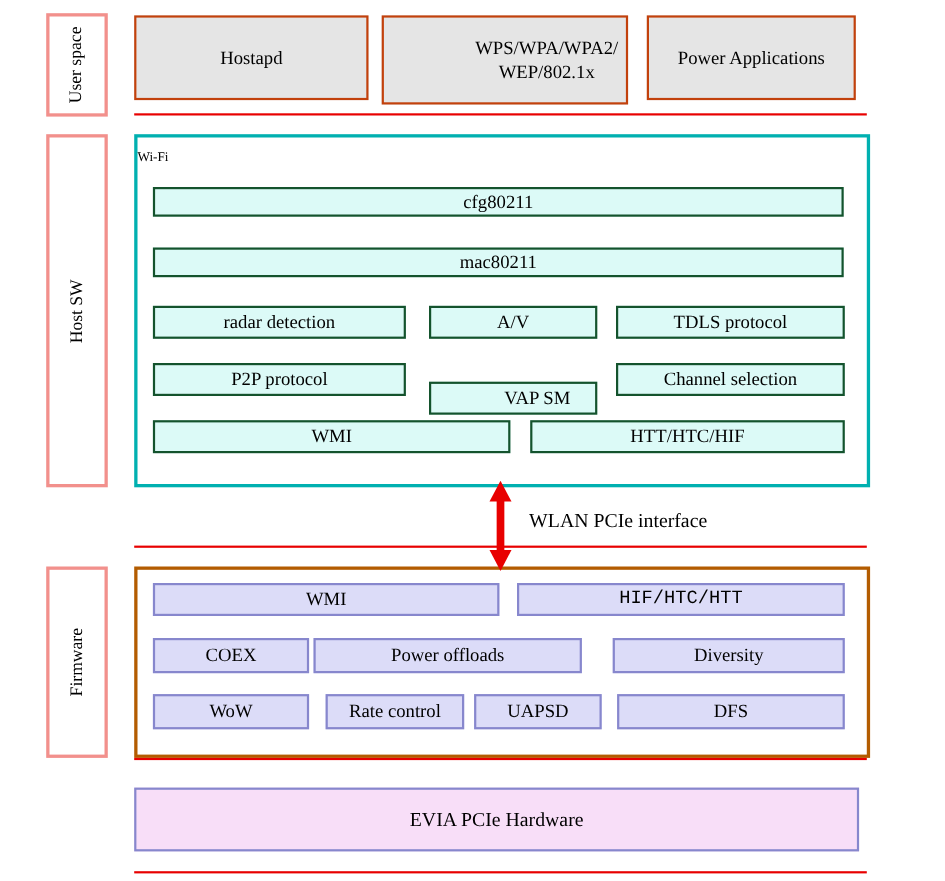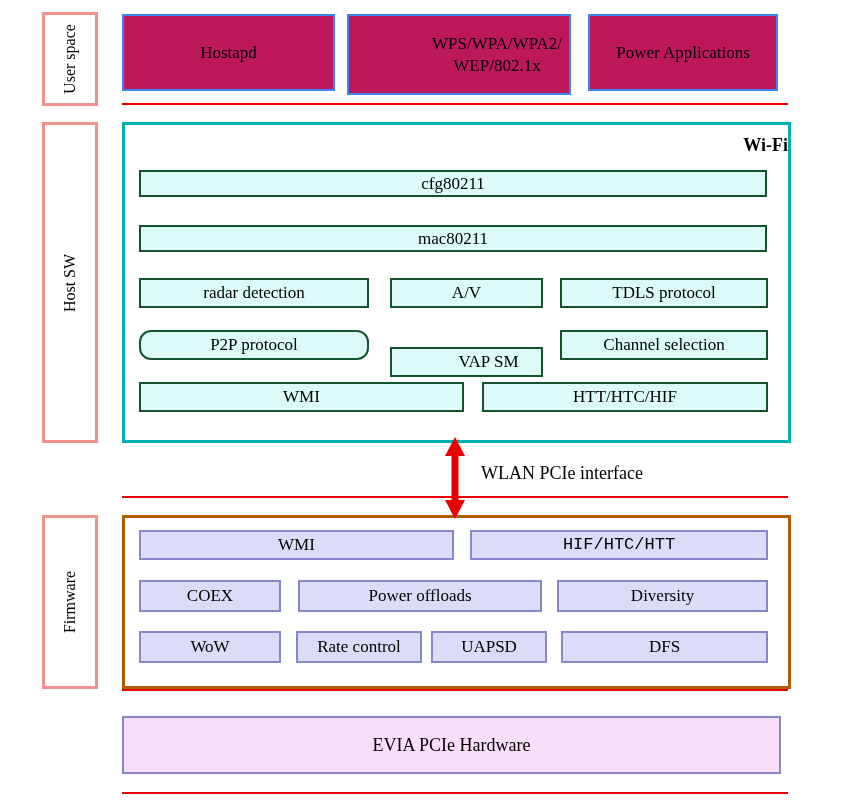--- a/index.html
+++ b/index.html
@@ -25,43 +25,42 @@
   }
   .box {
     position:absolute;
     display:flex; align-items:center; justify-content:center;
     text-align:center;
     font-size:17px;
     line-height:1.25;
     box-sizing:border-box;
     padding:0 4px;
   }
-  .green { background:#be185d; border:2px solid #3b82f6; }
+  .green { background:#e5e5e5; border:2px solid #c2410c; }
   .cyan  { background:#dcfaf7; border:2px solid #14532d; }
   .lav   { background:#dcdcf8; border:2px solid #8787cd; }
   .pinkbox { background:#f8def8; border:2px solid #8787cd; font-size:18px; }
   .wps { word-break:break-all;padding-left:40px; }
   .redline {
     position:absolute;
     left:122px; width:666px; height:2px;
     background:#e80000;
   }
   .host-container {
     position:absolute;
     left:122px; top:122px; width:663px; height:315px;
     border:3px solid #00b0b0;
     background:#ffffff;
     box-sizing:content-box;
   }
   .wifi-title {
     position:absolute;
     left:0; top:10px; width:100%;
-    text-align:right;
-    font-size:18px;
-    font-weight:bold;
+    text-align:left;
+    font-size:12px;
   }
   .fw-container {
     position:absolute;
     left:122px; top:515px; width:663px; height:168px;
     border:3px solid #b35c00;
     background:#ffffff;
   }
   .arrow-svg { position:absolute; left:441px; top:437px; z-index:5; }
   .iface-label {
     position:absolute;
@@ -107,21 +106,21 @@
     <div class="box cyan" style="left:14px; top:153px; width:230px; height:30px;">
       <span>radar detection</span>
     </div>
     <div class="box cyan" style="left:265px; top:153px; width:153px; height:30px;">
       <span>A/V</span>
     </div>
     <div class="box cyan" style="left:435px; top:153px; width:208px; height:30px;">
       <span>TDLS protocol</span>
     </div>
 
-    <div class="box cyan" style="left:14px; top:205px; width:230px; height:30px;border-radius:12px;">
+    <div class="box cyan" style="left:14px; top:205px; width:230px; height:30px;">
       <span>P2P protocol</span>
     </div>
     <div class="box cyan" style="left:265px; top:222px; width:153px; height:30px;padding-left:48px;">
       <span>VAP SM</span>
     </div>
     <div class="box cyan" style="left:435px; top:205px; width:208px; height:30px;">
       <span>Channel selection</span>
     </div>
 
     <div class="box cyan" style="left:14px; top:257px; width:325px; height:30px;">
@@ -148,21 +147,21 @@
     <div class="box lav" style="left:14px; top:12px; width:315px; height:30px;">
       <span>WMI</span>
     </div>
     <div class="box lav" style="left:345px; top:12px; width:298px; height:30px;font-family:Liberation Mono, monospace;">
       <span>HIF/HTC/HTT</span>
     </div>
 
     <div class="box lav" style="left:14px; top:62px; width:142px; height:32px;">
       <span>COEX</span>
     </div>
-    <div class="box lav" style="left:173px; top:62px; width:244px; height:32px;">
+    <div class="box lav" style="left:160px; top:62px; width:244px; height:32px;">
       <span>Power offloads</span>
     </div>
     <div class="box lav" style="left:432px; top:62px; width:211px; height:32px;">
       <span>Diversity</span>
     </div>
 
     <div class="box lav" style="left:14px; top:113px; width:142px; height:32px;">
       <span>WoW</span>
     </div>
     <div class="box lav" style="left:171px; top:113px; width:126px; height:32px;">

